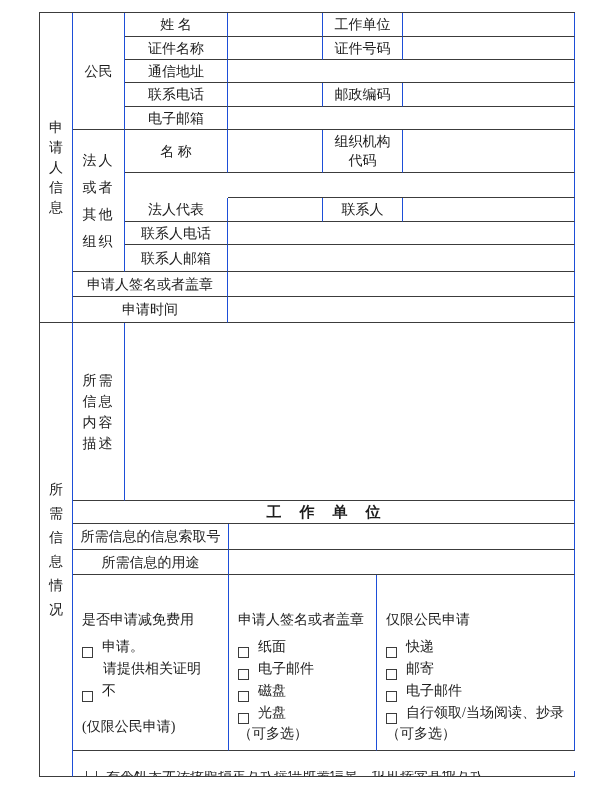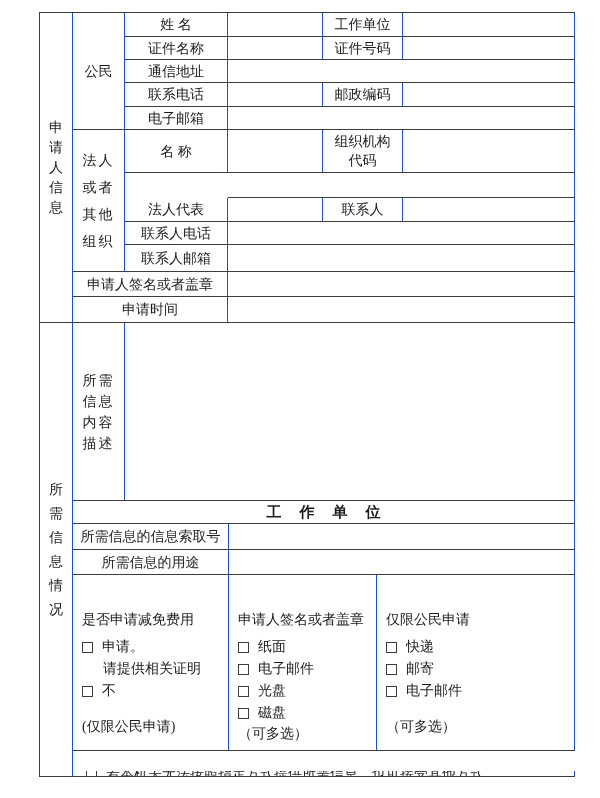--- a/index.html
+++ b/index.html
@@ -55,21 +55,21 @@
   }
   .optcol {
     flex-direction: column;
     align-items: stretch;
     justify-content: flex-start;
     text-align: left;
     padding: 6px 8px 13px 9px;
   }
   .opt-title { line-height: 22px; margin-top: 28px; }
   .optlist { margin-top: 5px; }
-  .opt { display: flex; align-items: center; line-height: 22px; }
+  .opt { display: flex; align-items: flex-end; line-height: 22px; }
   .cb {
     width: 11px; height: 11px;
     border: 1px solid #3c3c3c;
     background: #ffffff;
     margin-right: 9px;
     flex: none;
     display: inline-block;
   }
   .note { padding-left: 21px; line-height: 22px; }
   .foot { margin-top: auto; line-height: 20px; }
@@ -189,45 +189,49 @@
           <div class="opt">
             <span class="cb"></span>
             <span>纸面</span>
           </div>
           <div class="opt">
             <span class="cb"></span>
             <span>电子邮件</span>
           </div>
           <div class="opt">
             <span class="cb"></span>
+            <span>磁盘</span>
+          </div>
+          <div class="opt">
+            <span class="cb"></span>
             <span>光盘</span>
-          </div>
-          <div class="opt">
-            <span class="cb"></span>
-            <span>磁盘</span>
           </div>
         </div>
         <div class="foot">（可多选）</div>
       </div>
 
       <div class="c optcol" style="grid-area:5/5/6/6">
         <div class="opt-title">仅限公民申请</div>
         <div class="optlist">
           <div class="opt">
             <span class="cb"></span>
             <span>快递</span>
           </div>
           <div class="opt">
             <span class="cb"></span>
             <span>邮寄</span>
           </div>
           <div class="opt">
             <span class="cb"></span>
             <span>电子邮件</span>
           </div>
+          <div class="opt">
+            <span class="cb"></span>
+            <span>自行领取/当场阅读、抄录</span>
+          </div>
         </div>
         <div class="foot">（可多选）</div>
       </div>
 
       <div class="c fallback" style="grid-area:6/2/7/6">
         <span class="cb"></span>
         <span>若本机关无法按照指定方式提供所需信息，也可接受其他方式</span>
       </div>
     </div>
 

